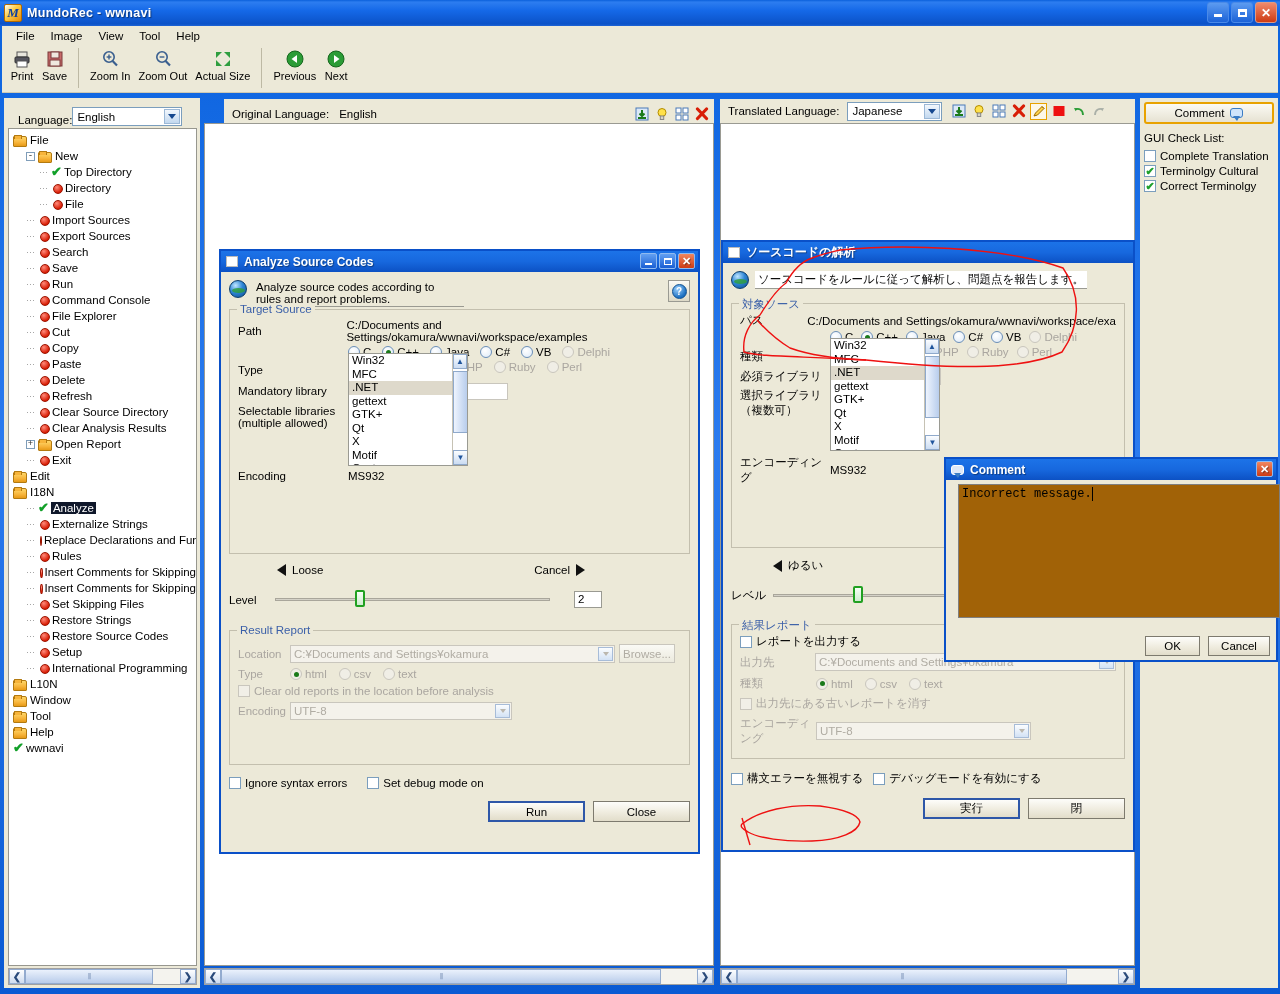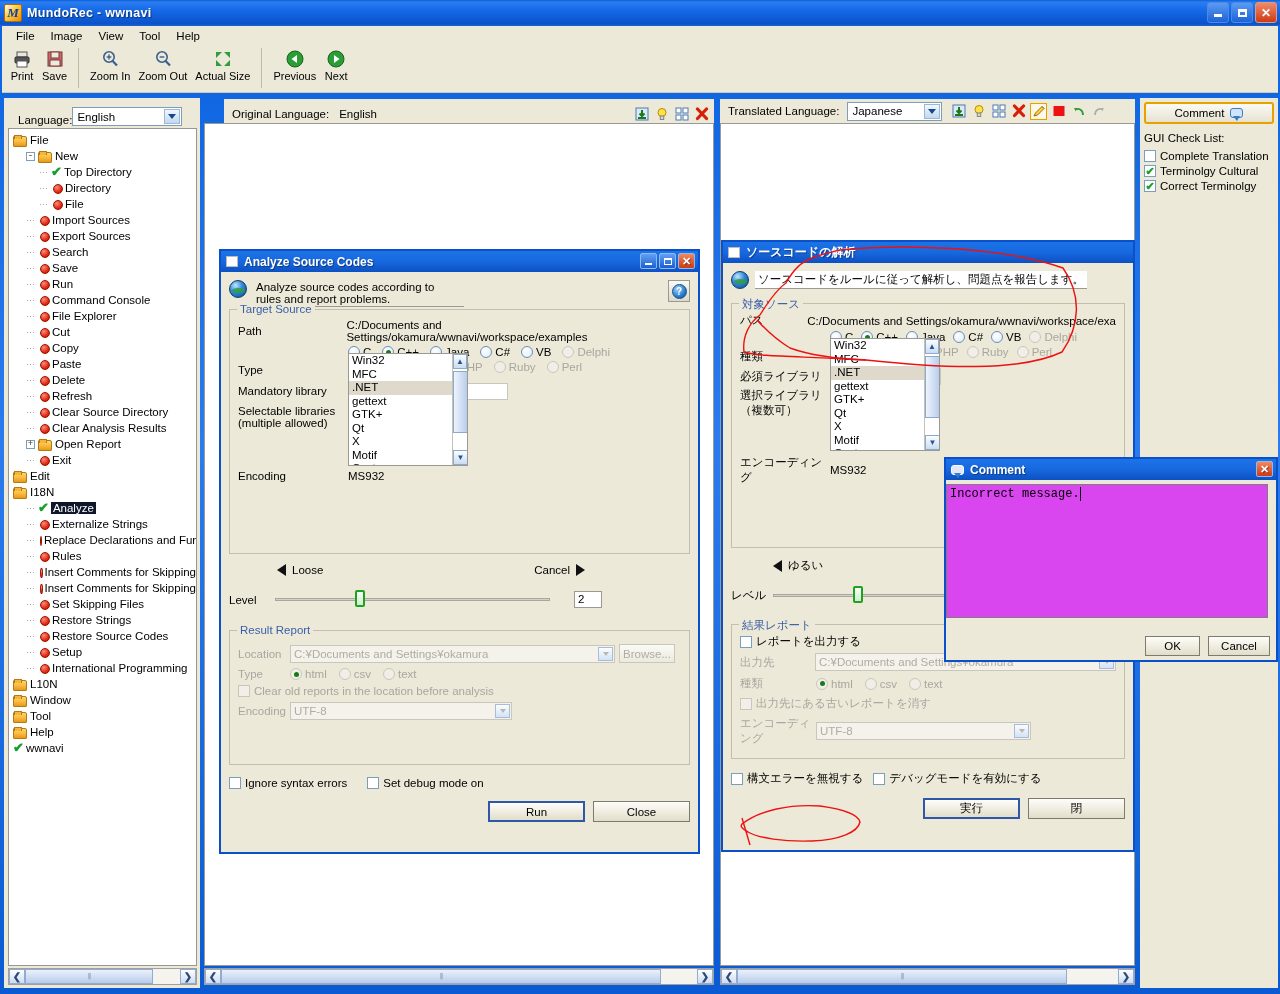--- a/index.html
+++ b/index.html
@@ -1060,21 +1060,21 @@
   <div class="dlg" style="left:944px;top:457px;width:334px;height:205px;border-color:#0A50C8;">
     <div class="dlg-title">
       <span class="balloon" style="margin-right:6px;background:#dfe9f8;border-color:#fff;"></span>
       <span>Comment</span>
       <span class="dlg-btns">
         <span class="dbtn close">
             <span class="x">✕</span>
           </span>
       </span>
     </div>
-    <div style="position:absolute;left:0;top:25px;width:322px;height:134px;background:#d946ef;border:1px solid #7f7f7f;padding:2px 3px;font-family:'Liberation Mono',monospace;font-size:12px;">
+    <div style="position:absolute;left:12px;top:25px;width:322px;height:134px;background:#a16207;border:1px solid #7f7f7f;padding:2px 3px;font-family:'Liberation Mono',monospace;font-size:12px;">
       <span>Incorrect message.</span><span style="border-left:1px solid #000;"></span>
     </div>
     <div style="position:absolute;left:0;bottom:4px;width:330px;display:flex;justify-content:flex-end;gap:8px;padding-right:6px;">
       <span class="btn" style="width:55px;height:20px;">OK</span>
       <span class="btn" style="width:62px;height:20px;">Cancel</span>
     </div>
   </div>
 
 </div>
 

